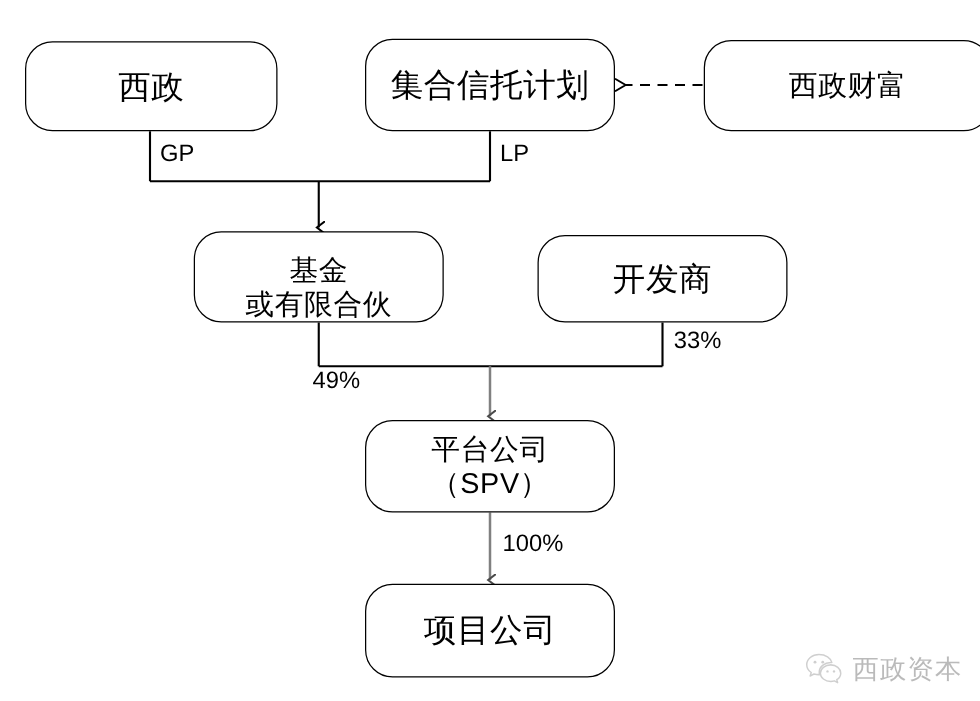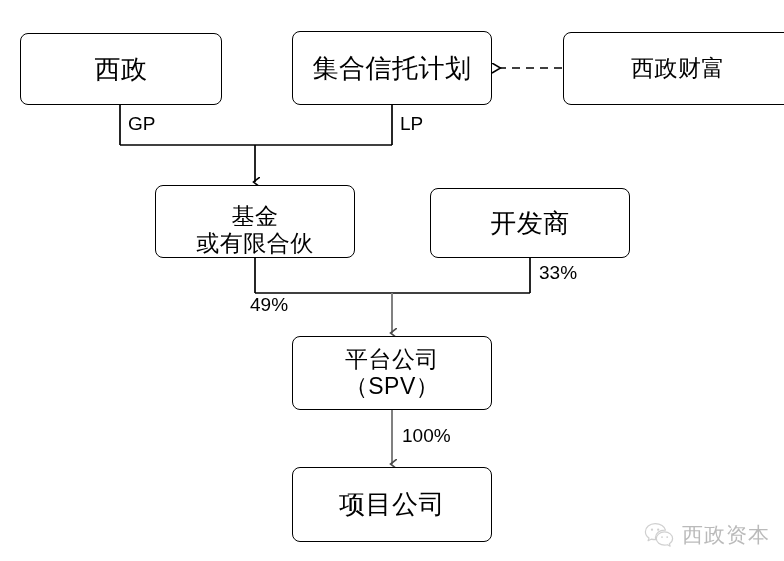--- a/index.html
+++ b/index.html
@@ -30,21 +30,21 @@
     top: 0;
     width: 784px;
     height: 561px;
   }
 
   
   .node {
     position: absolute;
     box-sizing: border-box;
     border: 1.6px solid #000000;
-    border-radius: 8px;
+    border-radius: 22px;
     background: #ffffff;
     display: flex;
     flex-direction: column;
     align-items: center;
     justify-content: center;
     text-align: center;
     line-height: 1.18;
     z-index: 3;
   }
   .node .line {

